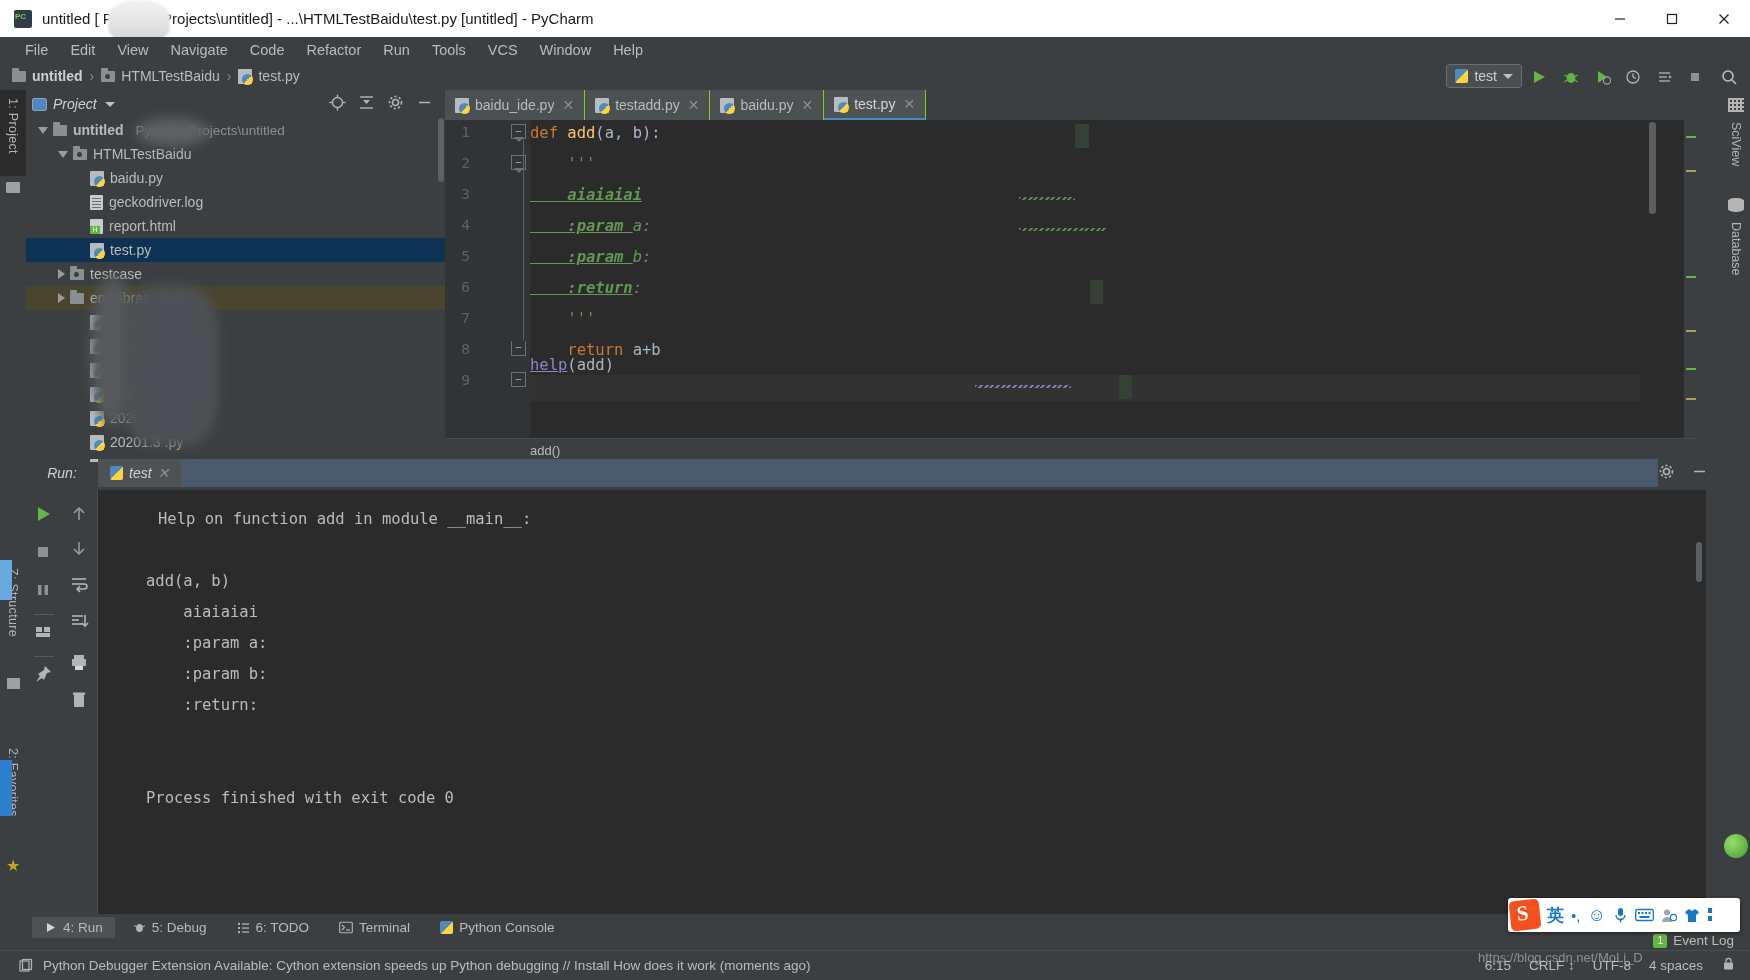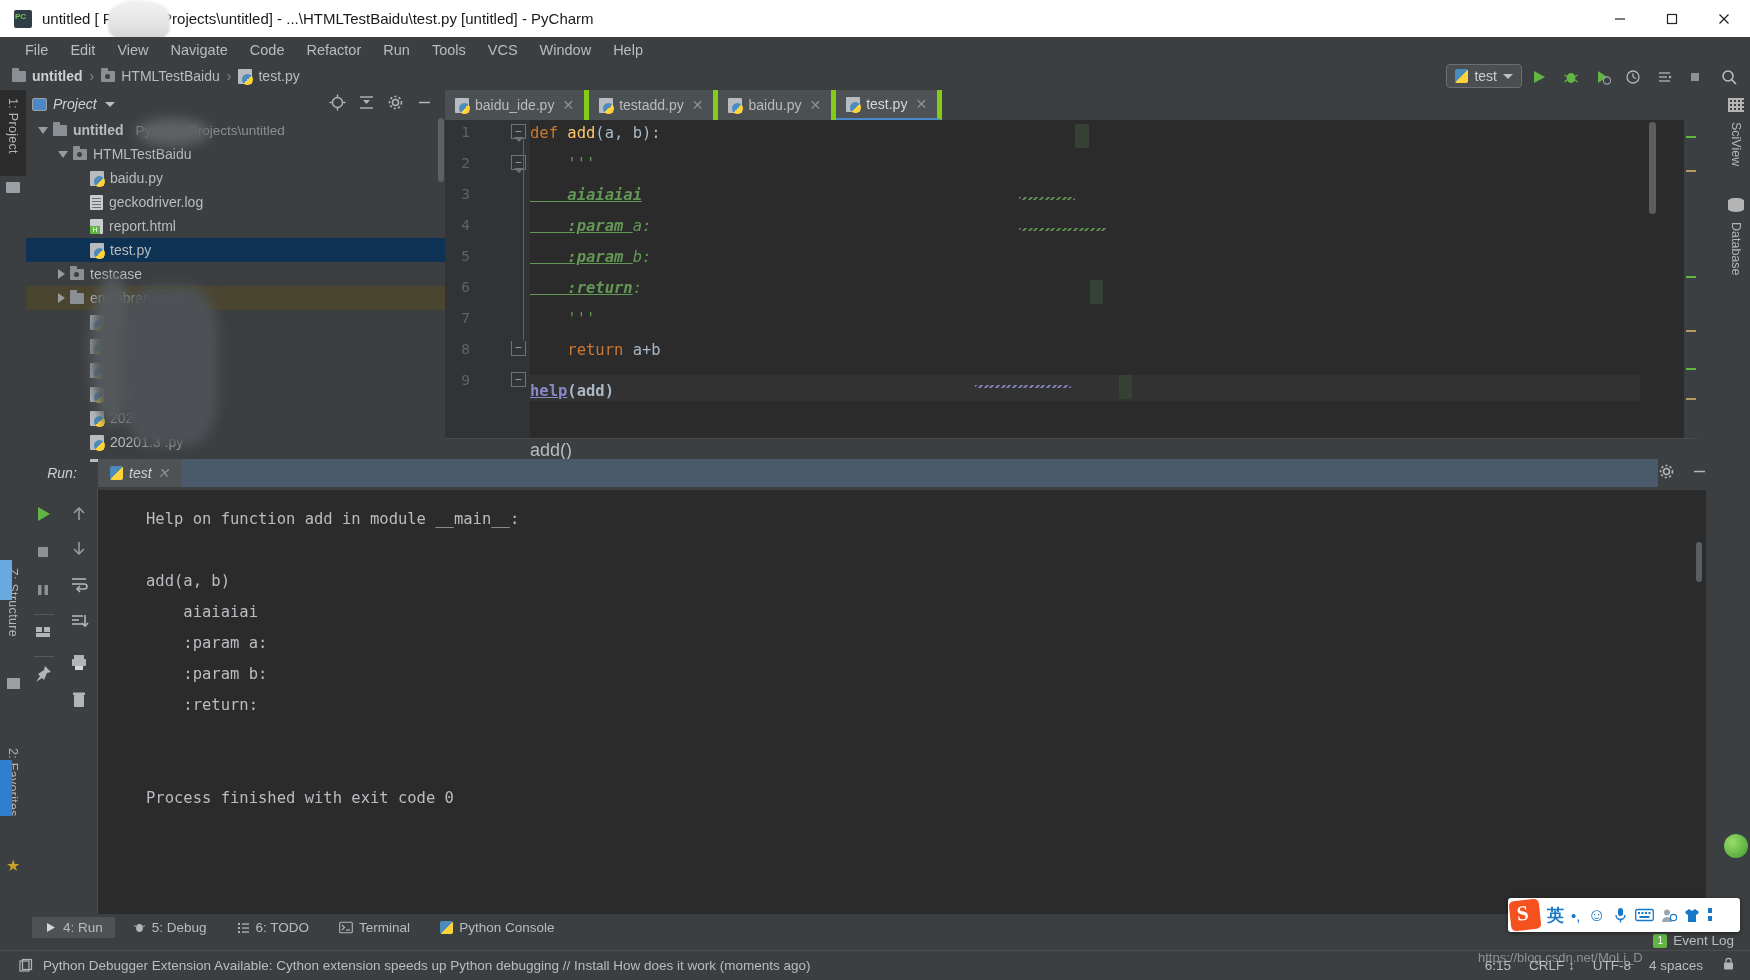--- a/index.html
+++ b/index.html
@@ -131,21 +131,21 @@
   }
 
   
   .smudge { position:absolute; border-radius:50%; filter:blur(6px); pointer-events:none; }
 
   
   .editor-area { position:absolute; left:445px; top:90px; width:1253px; height:372px; background:#2b2b2b; }
   .tabs { position:absolute; left:0; top:0; height:30px; width:100%; background:#3c3f41; display:flex; }
   .etab {
     height:30px; display:flex; align-items:center; gap:6px; padding:0 10px;
-    font-size:14px; color:#bbbbbb; background:#4b5052; border-right:5px solid #84cc16;
+    font-size:14px; color:#bbbbbb; background:#4b5052; border-right:1px solid #84cc16;
   }
   .etab.active { background:#4e5254; border-bottom:2px solid #4a88c7; color:#d6d6d6; }
   .etab .x { color:#8d9194; font-size:14px; margin-left:2px; }
 
   
   .code-wrap { position:absolute; left:0; top:30px; width:1253px; height:342px; background:#2b2b2b; font-family:"DejaVu Sans Mono", monospace; }
   .gutter { position:absolute; left:0; top:0; width:85px; height:342px; background:#313335; }
   .lnum { position:absolute; right:60px; font-size:14.5px; color:#606366; }
   .fold { position:absolute; left:66px; width:15px; height:15px; border:1px solid #6e7274; color:#9aa0a3;
           font-size:11px; line-height:13px; text-align:center; background:#313335; }
@@ -158,21 +158,21 @@
   .k-docu{ color:#629755; font-style:italic; text-decoration:underline; font-weight:bold; }
   .k-plain{ color:#a9b7c6; }
   .k-help{ color:#8888c6; text-decoration:underline; }
   .cur-hl { background:#323232; }
   .sel-box { position:absolute; background:#344134; }
   .squig { position:absolute; height:3px;
     background:repeating-linear-gradient(135deg,#629755 0 2px,transparent 2px 4px); opacity:.85; }
   .code-scroll-v { position:absolute; right:42px; top:2px; width:7px; height:92px; background:#5a5e60; border-radius:3px; }
   .breadcrumb-fn {
     position:absolute; left:0; bottom:0; width:1253px; height:24px; background:#3c3f41;
-    display:flex; align-items:center; padding-left:85px; font-size:18px; color:#bbbbbb;
+    display:flex; align-items:center; padding-left:85px; font-size:13px; color:#bbbbbb;
   }
   .hint-line { position:absolute; left:0; top:0; width:100%; height:1px; background:#4a4a4a; }
 
   
   .markerstrip { position:absolute; right:0; top:30px; width:14px; height:342px; background:#3c3f41; }
   .mk { position:absolute; left:2px; width:10px; height:2px; }
 
   
   .rightstrip { position:absolute; right:0; top:90px; width:28px; height:828px; background:#3c3f41; }
   .rvtab { position:absolute; right:0; width:28px; writing-mode:vertical-rl; font-size:12.5px; color:#b4b4b4;
@@ -532,21 +532,21 @@
 
       <div id="codebody">
           <div class="codeline" style="top: 4px;"><span class="k-def">def </span><span class="k-fn">add</span><span class="k-plain">(a, b):</span></div>
           <div class="codeline" style="top: 35px;"><span class="k-doc">    '''</span></div>
           <div class="codeline" style="top: 66px;"><span class="k-docu">    aiaiaiai</span></div>
           <div class="codeline" style="top: 97px;"><span class="k-docu">    :param </span><span class="k-doc">a:</span></div>
           <div class="codeline" style="top: 128px;"><span class="k-docu">    :param </span><span class="k-doc">b:</span></div>
           <div class="codeline" style="top: 159px;"><span class="k-docu">    :return</span><span class="k-doc">:</span></div>
           <div class="codeline" style="top: 190px;"><span class="k-doc">    '''</span></div>
           <div class="codeline" style="top: 221px;"><span class="k-def">    return </span><span class="k-plain">a+b</span></div>
-          <div class="codeline" style="top: 262px; font-weight: bold;"><span class="k-help">help</span><span class="k-plain">(add)</span></div>
+          <div class="codeline" style="top: 236px;"><span class="k-help">help</span><span class="k-plain">(add)</span></div>
         </div>
 
       <div class="squig" style="left:574px;top:77px;width:56px"></div>
       <div class="squig" style="left:574px;top:108px;width:88px"></div>
       <div class="squig" style="left:574px;top:328px;width:60px"></div>
       <div class="squig" style="left:530px;top:265px;width:96px;background:repeating-linear-gradient(135deg,#8888c6 0 2px,transparent 2px 4px);"></div>
 
       <div class="code-scroll-v"></div>
     </div>
 
@@ -676,21 +676,21 @@
         </div>
         <div class="rt-ic" style="top:200px">
           <svg width="20" height="20" viewBox="0 0 20 20">
               <rect x="5" y="5" width="10" height="12" rx="1" fill="#b4b4b4"></rect>
               <rect x="4" y="2.5" width="12" height="2.5" fill="#b4b4b4"></rect>
             </svg>
         </div>
       </div>
 
       <div class="console" id="console">
-          <div class="cline" style="top: 20px;">Help on function add in module __main__:</div>
+          <div class="cline" style="top: 20px; margin-left: 12px;">Help on function add in module __main__:</div>
           <div class="cline" style="top: 51px;"></div>
           <div class="cline" style="top: 82px;">add(a, b)</div>
           <div class="cline" style="top: 113px;">    aiaiaiai</div>
           <div class="cline" style="top: 144px;">    :param a:</div>
           <div class="cline" style="top: 175px;">    :param b:</div>
           <div class="cline" style="top: 206px;">    :return:</div>
           <div class="cline" style="top: 237px;"></div>
           <div class="cline" style="top: 268px;"></div>
           <div class="cline" style="top: 299px;">Process finished with exit code 0</div>
         </div>

